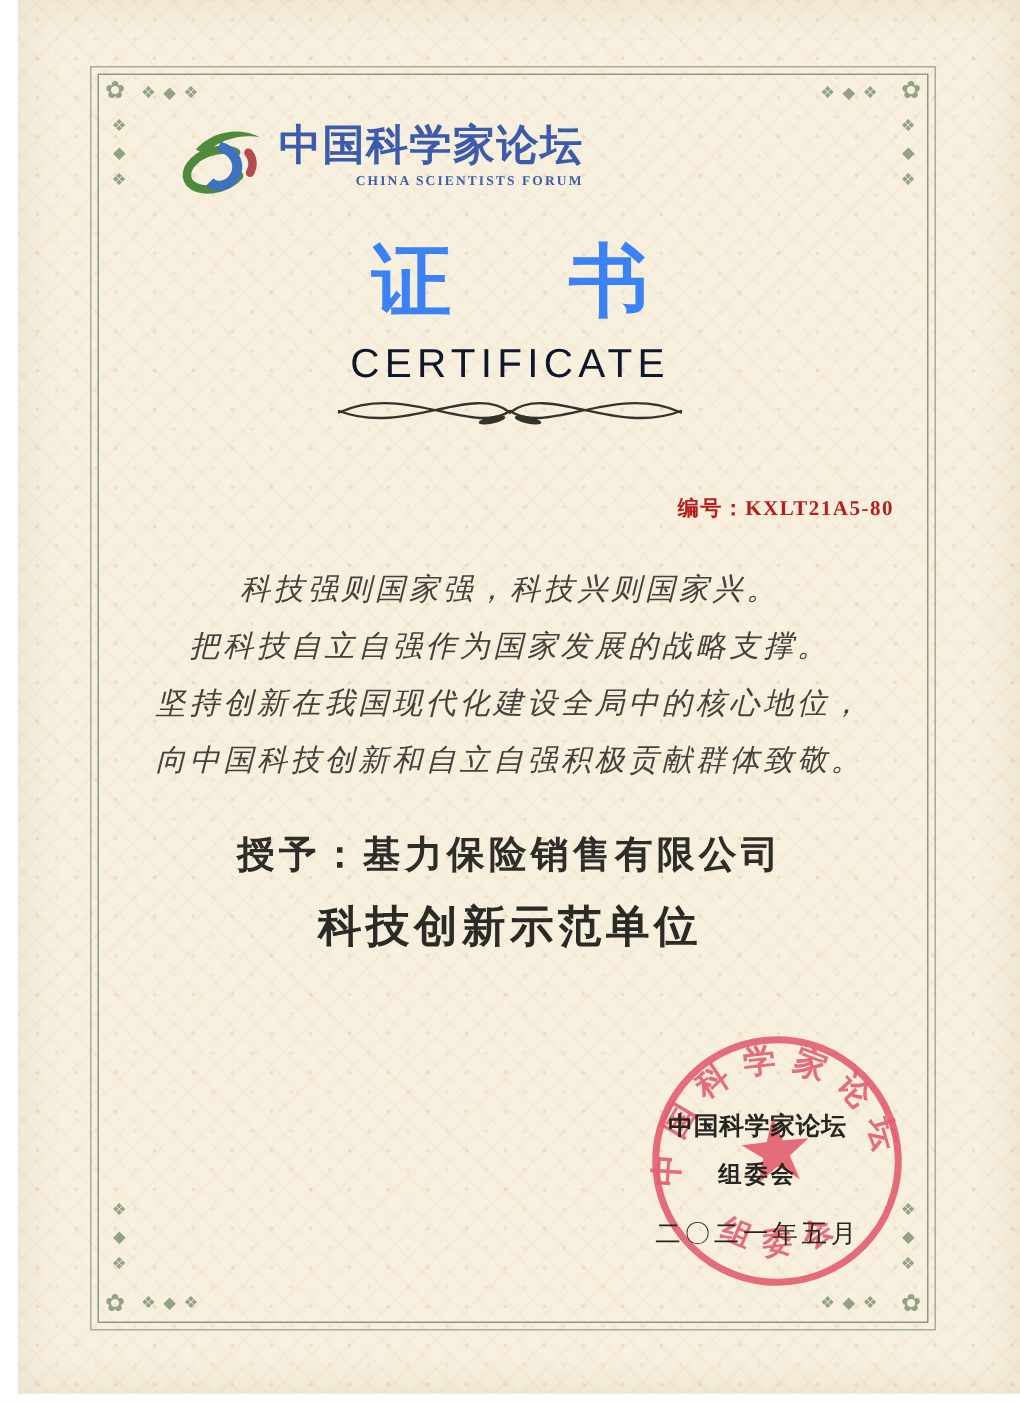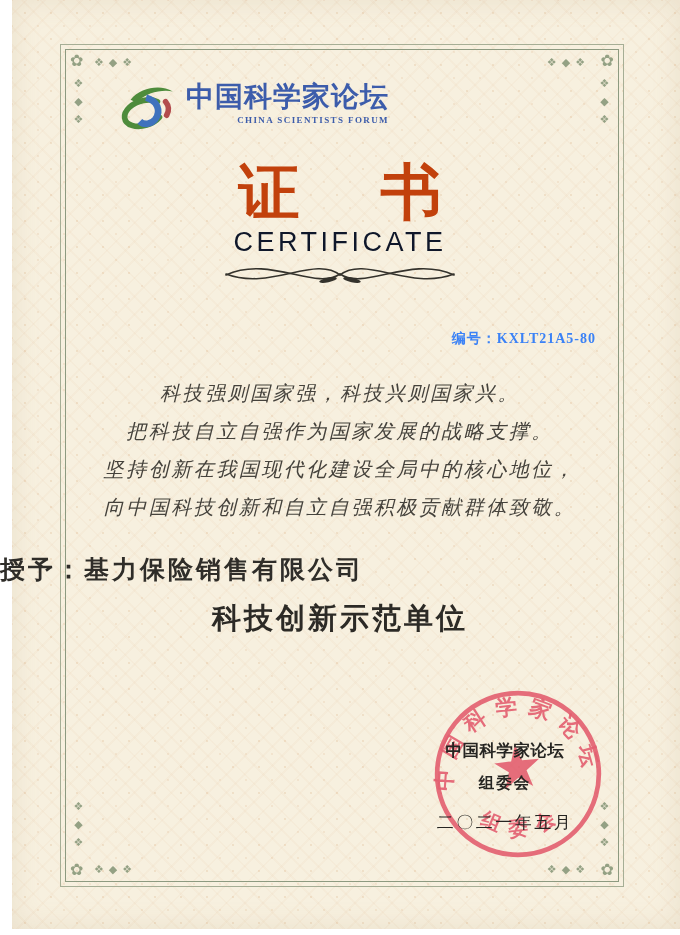--- a/index.html
+++ b/index.html
@@ -54,37 +54,37 @@
   .logo { position:absolute; left:112px; top:80px; display:flex; align-items:flex-start; }
   .logo-icon { width:66px; height:56px; margin-right:8px; margin-top:2px; }
   .logo-text { display:flex; flex-direction:column; align-items:flex-end; }
   .logo-cn { font-family:"Liberation Sans", sans-serif; font-weight:700; font-size:28px;
     color:#3c5cab; letter-spacing:1px; line-height:34px; }
   .logo-en { font-family:"Liberation Serif", serif; font-weight:700; font-size:9px;
     color:#3c5cab; letter-spacing:1.4px; margin-top:1px;margin-left:20px; }
 
   
   .title-cn { position:absolute; top:152px; left:0; width:100%; text-align:center;
-    font-family:"DejaVu Sans", sans-serif; font-weight:900; font-size:61px; color:#c2410c;
+    font-family:"DejaVu Sans", sans-serif; font-weight:900; font-size:53px; color:#3b82f6;
     letter-spacing:30px; text-indent:30px; }
   .title-en { position:absolute; top:227px; left:0; width:100%; text-align:center;
     font-family:"Liberation Sans", sans-serif; font-weight:400; font-size:27px;
     color:#0f172a; letter-spacing:3.5px; }
   .flourish { position:absolute; top:260px; left:50%; transform:translateX(-50%); }
 
   
   .serial { position:absolute; top:330px; right:84px; font-weight:700; font-size:14px;
-    color:#3b82f6; letter-spacing:1px;margin-left:40px; }
+    color:#b91c1c; letter-spacing:1px;margin-left:40px; }
 
   
   .body-text { position:absolute; top:374px; left:0; width:100%; text-align:center;
     font-size:20px; line-height:38px; color:#45423c; letter-spacing:2.5px;font-style:italic; }
 
   
-  .award-line { position:absolute; top:553px; left:0; width:100%; text-align:left;
+  .award-line { position:absolute; top:553px; left:0; width:100%; text-align:center;
     font-size:25px; font-weight:600; color:#2f2d29; letter-spacing:3px; }
   .award-title { position:absolute; top:598px; left:0; width:100%; text-align:center;
     font-weight:800; font-size:29px; color:#2c2a26; letter-spacing:3px; line-height:41px; }
 
   
   .seal { position:absolute; left:424px; top:680px; width:188px; height:188px;
     transform:rotate(-6deg); opacity:0.88; }
   .issuer { position:absolute; left:412px; top:740px; width:186px; text-align:center;
     color:#262522; }
   .issuer-l1 { font-size:16.5px; font-weight:600; letter-spacing:0.5px; }

